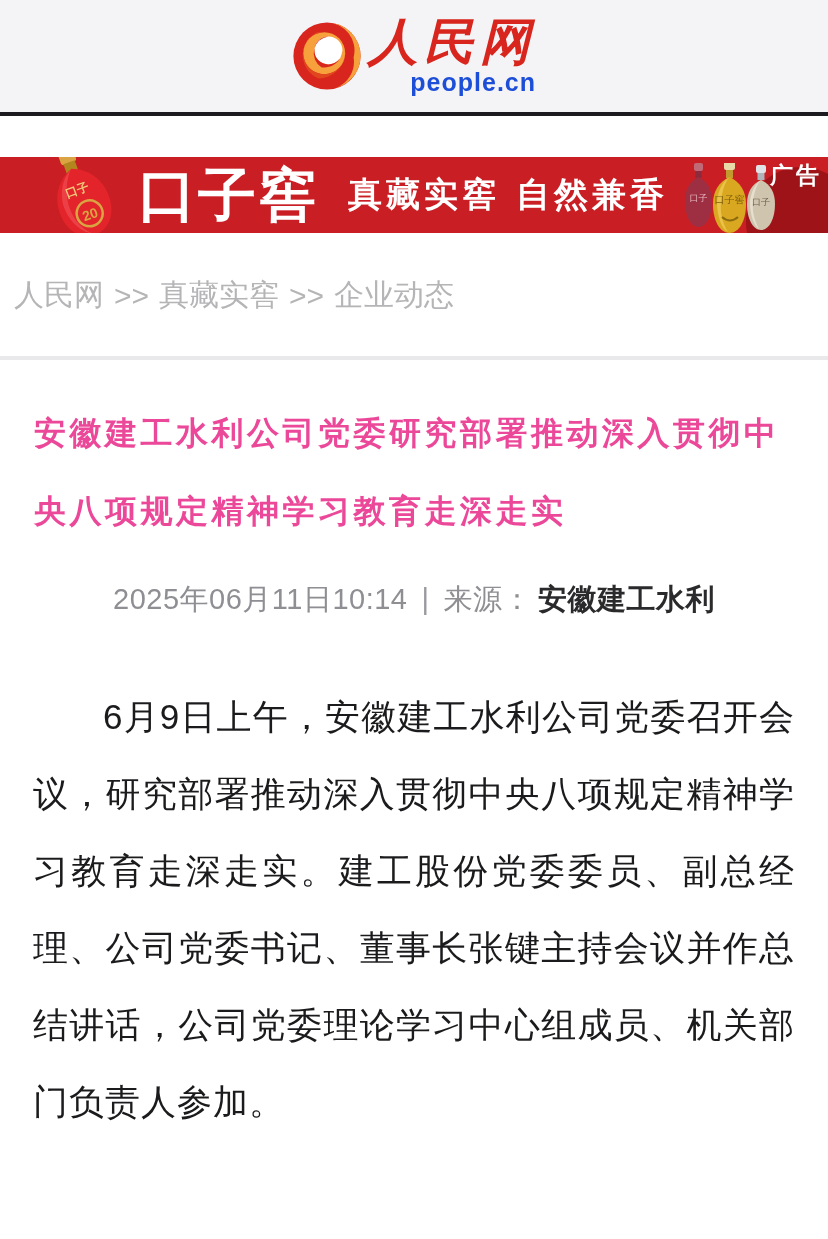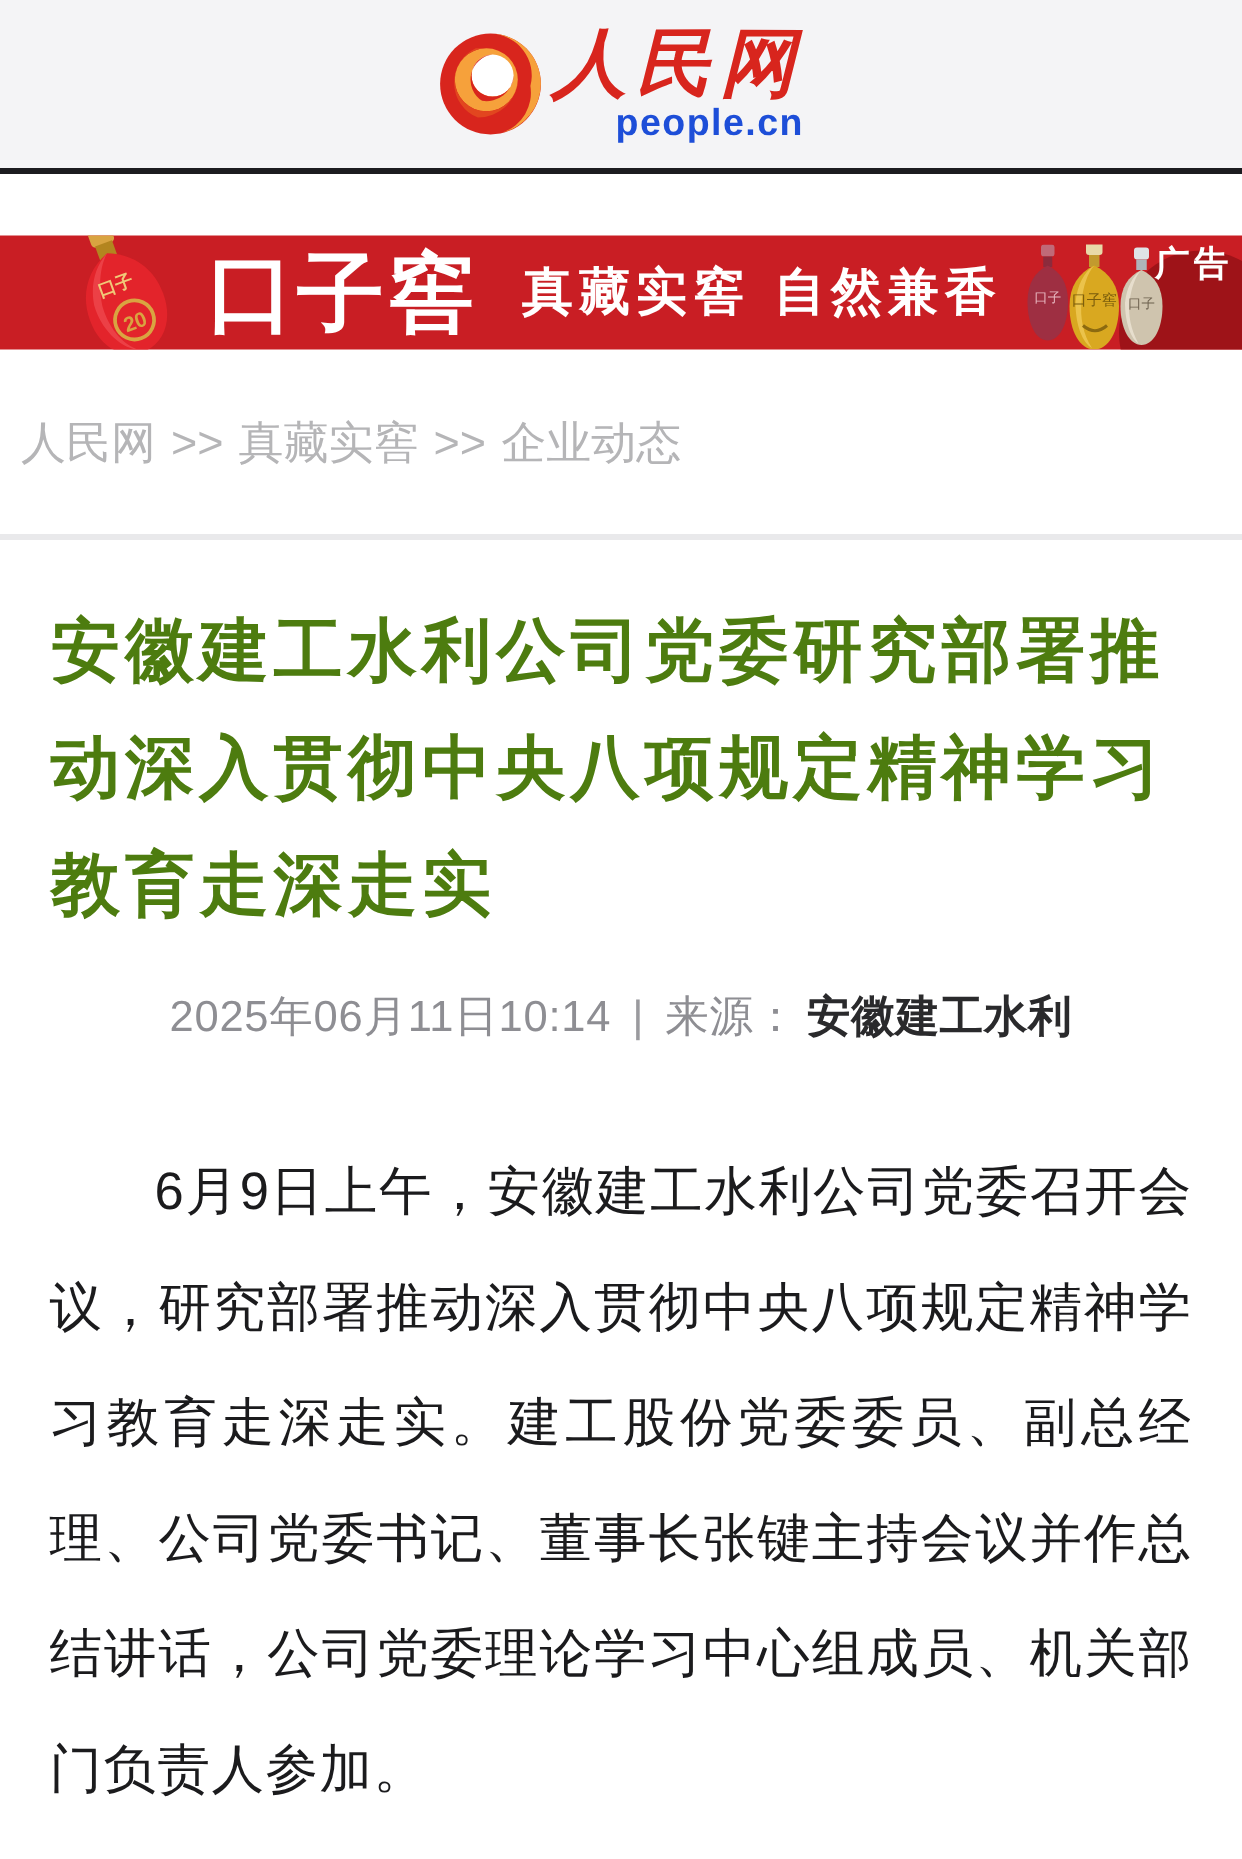--- a/index.html
+++ b/index.html
@@ -60,22 +60,22 @@
     display: flex; align-items: center; gap: 10px;
   }
   .breadcrumb .crumb { color: #b5b5b7; text-decoration: none; cursor: pointer; }
   .breadcrumb .sep { color: #b5b5b7; }
   .section-rule { height: 4px; background: #e9e9eb; }
 
   
   .article { background: #ffffff; }
   .article-title {
     margin: 34px 34px 0 34px;
-    font-size: 46px; line-height: 78px; font-weight: 700;
-    color: #4d7c0f; letter-spacing: 3.5px;
+    font-size: 32px; line-height: 78px; font-weight: 700;
+    color: #ec4899; letter-spacing: 3.5px;
   }
   .article-meta {
     margin-top: 30px; text-align: center;
     font-size: 29px; color: #8e8e93; letter-spacing: 0.5px;
   }
   .article-meta .bar { margin: 0 14px; color: #9a9a9e; font-weight: 300; }
   .article-meta .source-name { color: #2a2a2c; font-weight: 700; margin-left: 6px; }
   .article-body {
     margin: 58px 33px 0 33px;
     font-size: 35px; line-height: 77px; color: #1b1b1d;

